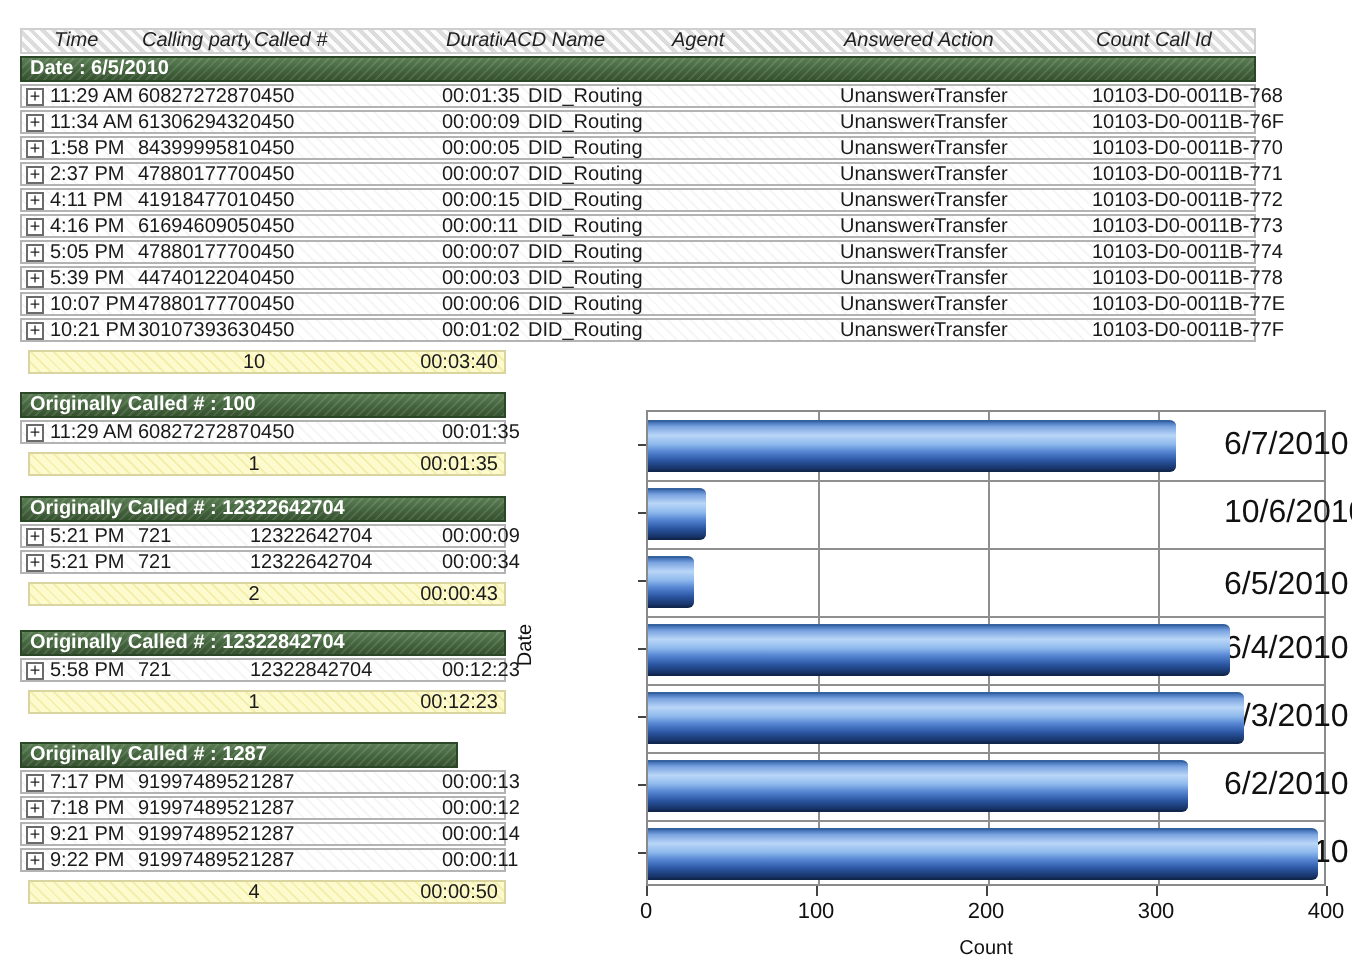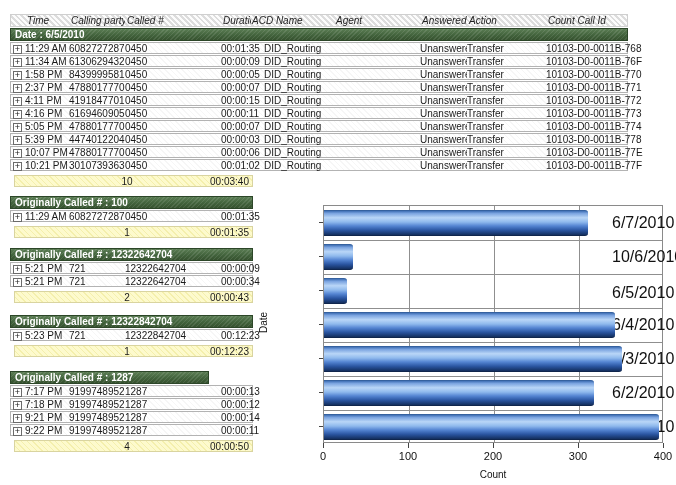--- a/index.html
+++ b/index.html
@@ -326,31 +326,31 @@
           <div class="cell dur">00:00:34</div>
         </div>
         <div class="summary">
           <span class="sum-count">2</span>
           <span class="sum-dur">00:00:43</span>
         </div>
         <div class="gap11"></div>
         <div class="band" style="width: 243px;"><span>Originally Called # : 12322842704</span></div>
         <div class="row narrow">
           <div class="cell"><span class="exp">+</span></div>
-          <div class="cell">5:23 PM</div>
+          <div class="cell">5:58 PM</div>
           <div class="cell">721</div>
           <div class="cell">12322842704</div>
           <div class="cell dur">00:12:23</div>
         </div>
         <div class="summary">
           <span class="sum-count">1</span>
           <span class="sum-dur">00:12:23</span>
         </div>
         <div class="gap13"></div>
-        <div class="band" style="width: 199px;"><span>Originally Called # : 1287</span></div>
+        <div class="band" style="width: 219px;"><span>Originally Called # : 1287</span></div>
         <div class="row narrow">
           <div class="cell"><span class="exp">+</span></div>
           <div class="cell">7:17 PM</div>
           <div class="cell">9199748952</div>
           <div class="cell">1287</div>
           <div class="cell dur">00:00:13</div>
         </div>
         <div class="row narrow">
           <div class="cell"><span class="exp">+</span></div>
           <div class="cell">7:18 PM</div>

